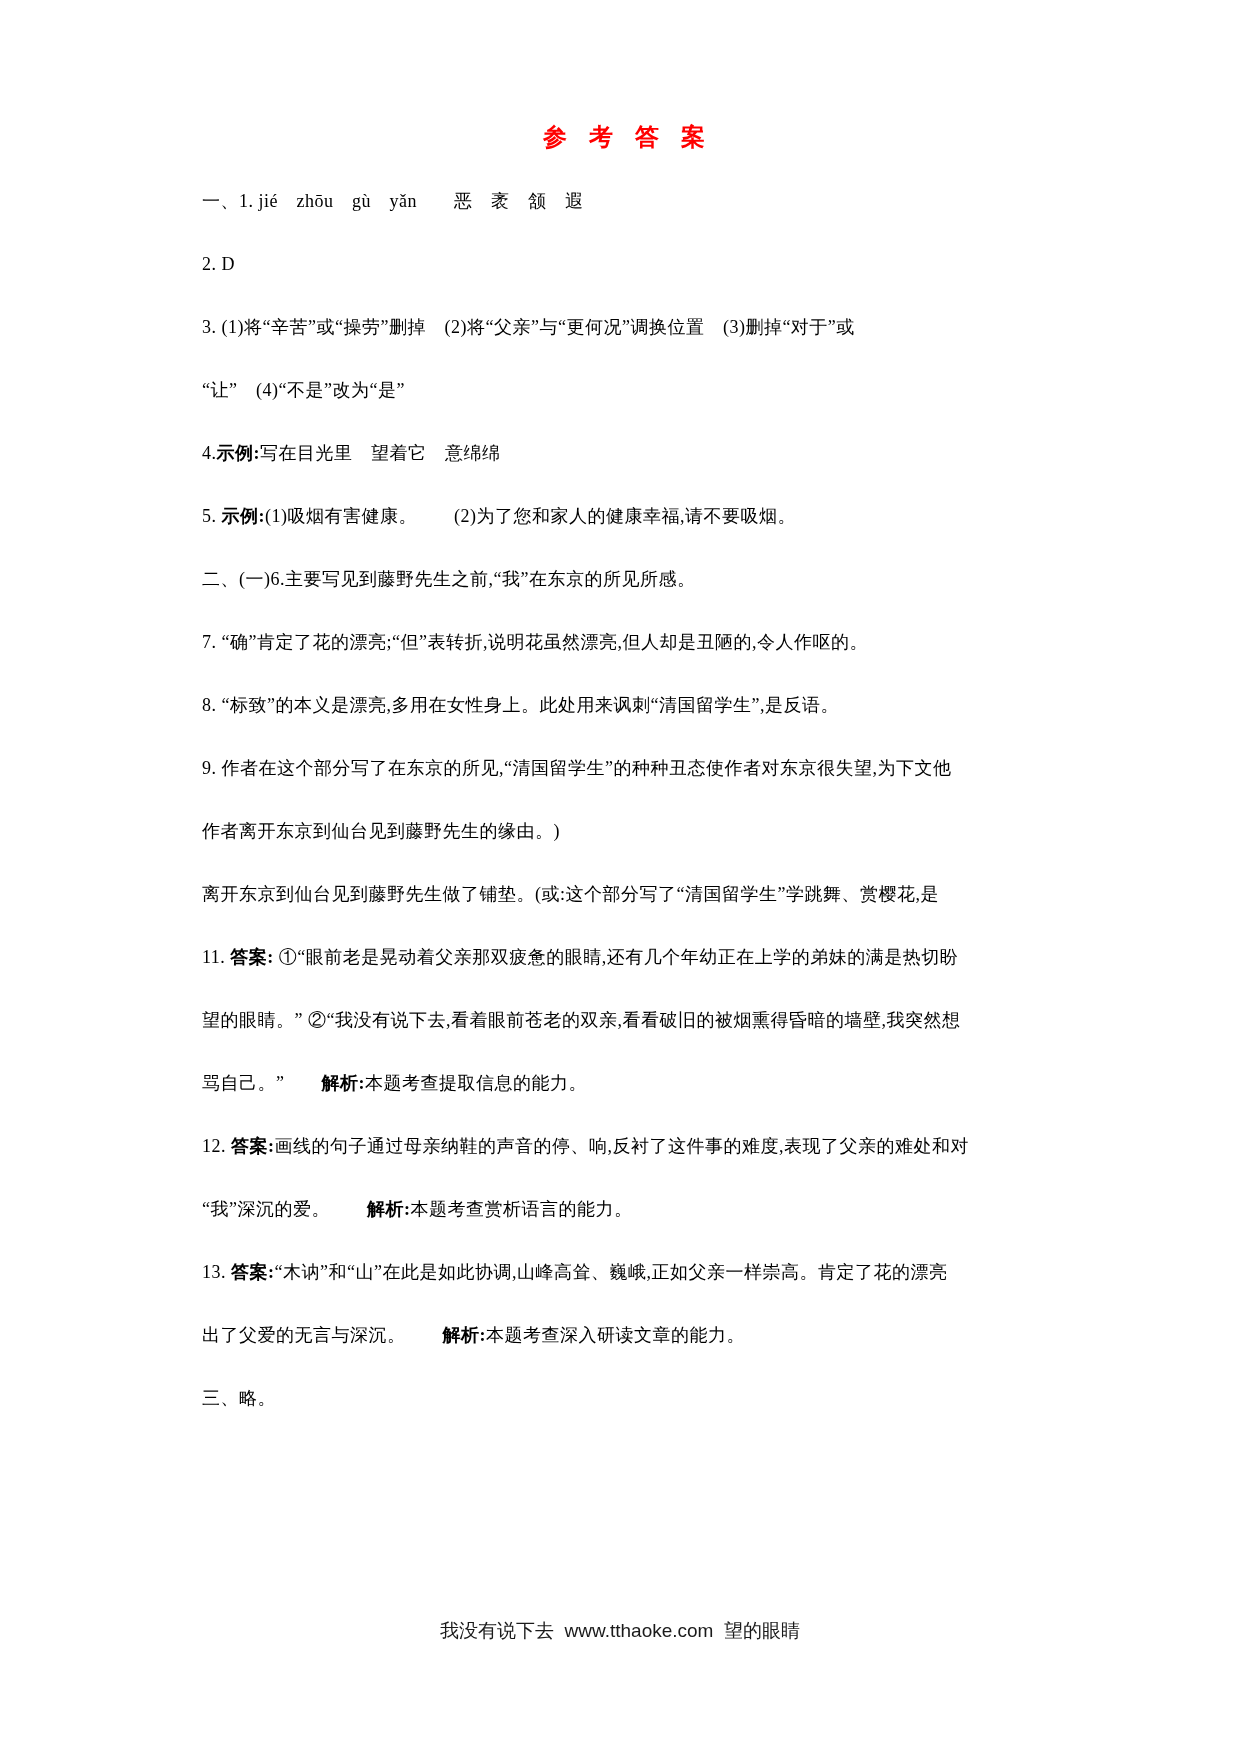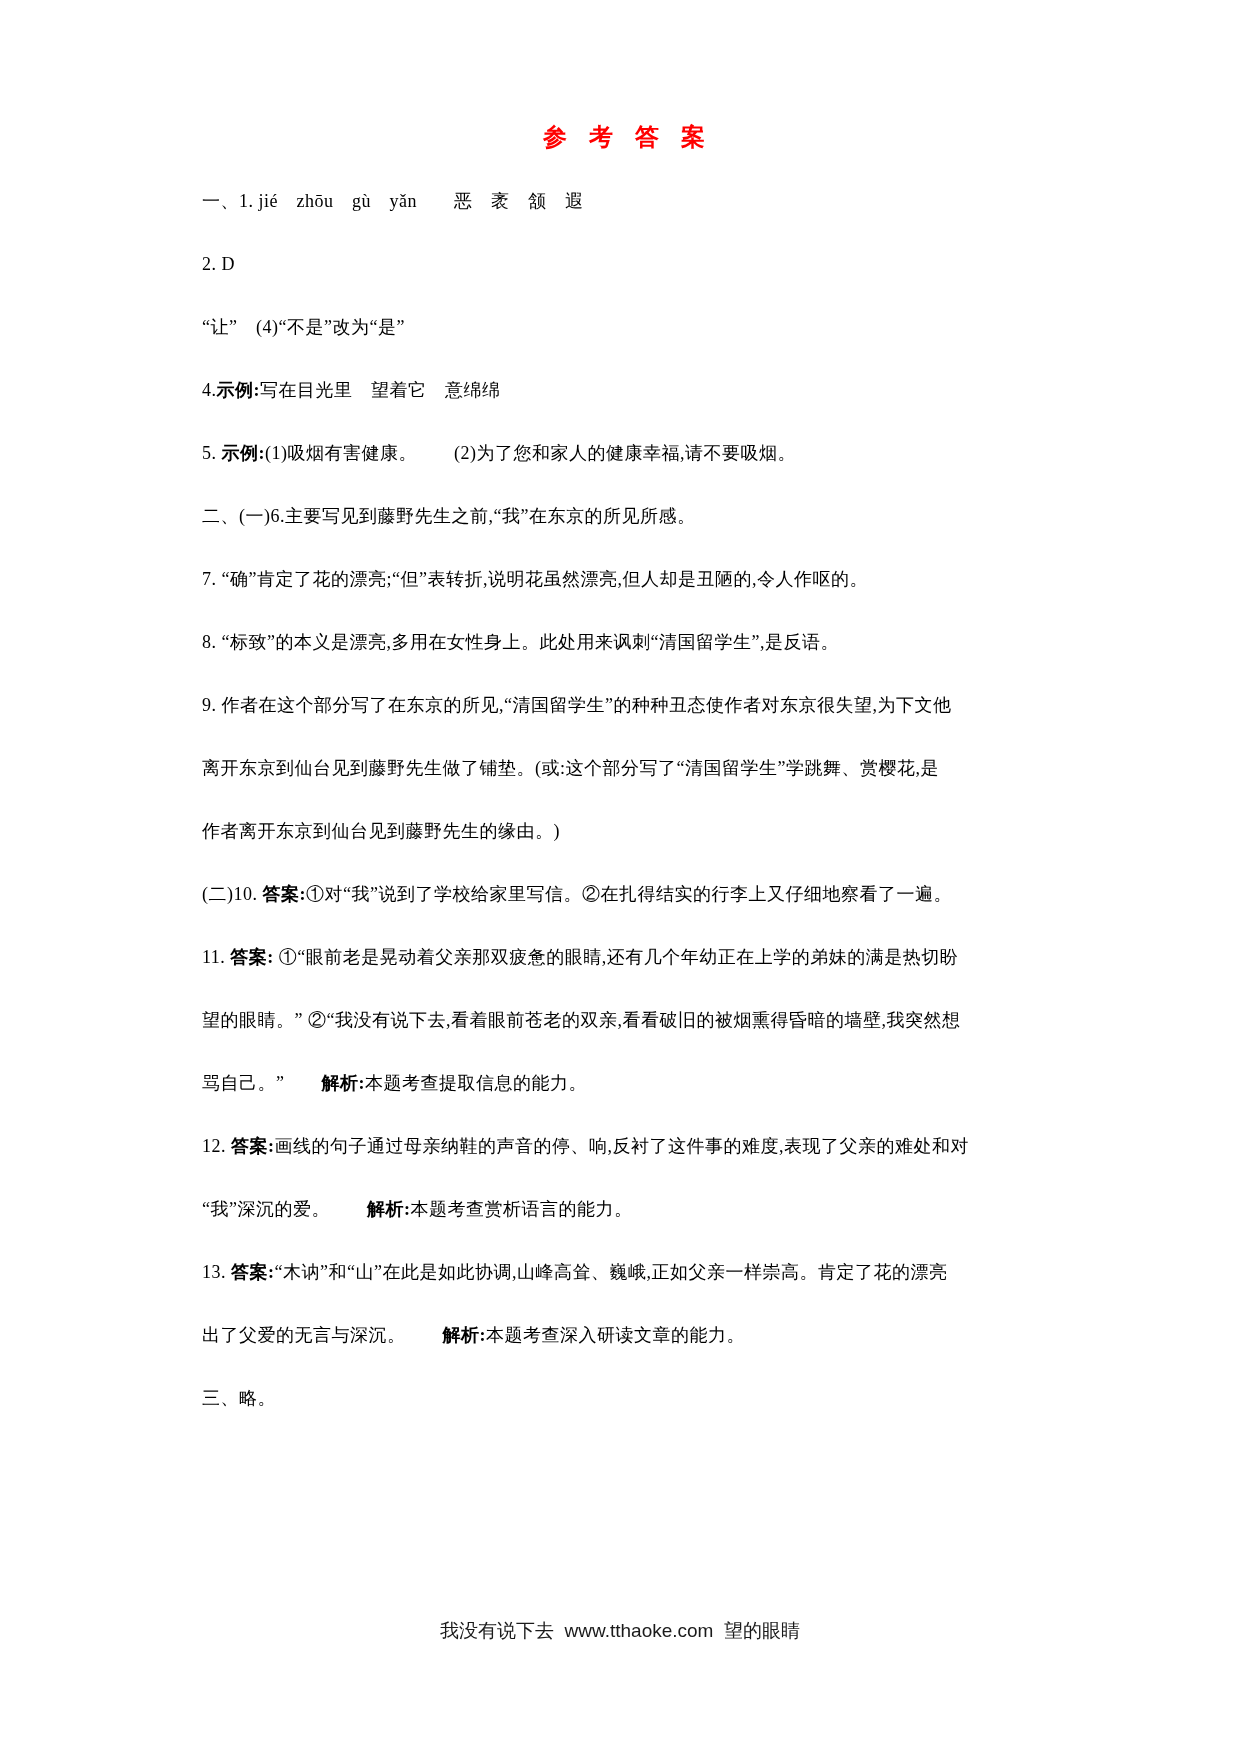--- a/index.html
+++ b/index.html
@@ -55,30 +55,30 @@
   }
 </style>
 </head>
 <body style="background: rgb(255, 255, 255); color: rgb(0, 0, 0);">
 
 <div class="content">
   <div class="doc-title" style="color: rgb(255, 0, 0);">参 考 答 案</div>
   <div>
       <div class="line"><span>一、1. jié　zhōu　gù　yǎn　　恶　袤　颔　遐</span></div>
       <div class="line"><span>2. D</span></div>
+      <div class="line"><span>3. (1)将“辛苦”或“操劳”删掉　(2)将“父亲”与“更何况”调换位置　(3)删掉“对于”或</span></div>
       <div class="line"><span>“让”　(4)“不是”改为“是”</span></div>
       <div class="line"><span>4.</span><span class="b">示例:</span><span>写在目光里　望着它　意绵绵</span></div>
       <div class="line"><span>5. </span><span class="b">示例:</span><span>(1)吸烟有害健康。　　(2)为了您和家人的健康幸福,请不要吸烟。</span></div>
       <div class="line"><span>二、(一)6.主要写见到藤野先生之前,“我”在东京的所见所感。</span></div>
       <div class="line"><span>7. “确”肯定了花的漂亮;“但”表转折,说明花虽然漂亮,但人却是丑陋的,令人作呕的。</span></div>
       <div class="line"><span>8. “标致”的本义是漂亮,多用在女性身上。此处用来讽刺“清国留学生”,是反语。</span></div>
       <div class="line"><span>9. 作者在这个部分写了在东京的所见,“清国留学生”的种种丑态使作者对东京很失望,为下文他</span></div>
+      <div class="line"><span>作者离开东京到仙台见到藤野先生的缘由。)</span></div>
       <div class="line"><span>离开东京到仙台见到藤野先生做了铺垫。(或:这个部分写了“清国留学生”学跳舞、赏樱花,是</span></div>
-      <div class="line"><span>作者离开东京到仙台见到藤野先生的缘由。)</span></div>
-      <div class="line"><span>(二)10. </span><span class="b">答案:</span><span>①对“我”说到了学校给家里写信。②在扎得结实的行李上又仔细地察看了一遍。</span></div>
       <div class="line"><span>11. </span><span class="b">答案:</span><span> ①“眼前老是晃动着父亲那双疲惫的眼睛,还有几个年幼正在上学的弟妹的满是热切盼</span></div>
       <div class="line"><span>望的眼睛。” ②“我没有说下去,看着眼前苍老的双亲,看看破旧的被烟熏得昏暗的墙壁,我突然想</span></div>
       <div class="line"><span>骂自己。”　　</span><span class="b">解析:</span><span>本题考查提取信息的能力。</span></div>
       <div class="line"><span>12. </span><span class="b">答案:</span><span>画线的句子通过母亲纳鞋的声音的停、响,反衬了这件事的难度,表现了父亲的难处和对</span></div>
       <div class="line"><span>“我”深沉的爱。　　</span><span class="b">解析:</span><span>本题考查赏析语言的能力。</span></div>
       <div class="line"><span>13. </span><span class="b">答案:</span><span>“木讷”和“山”在此是如此协调,山峰高耸、巍峨,正如父亲一样崇高。肯定了花的漂亮</span></div>
       <div class="line"><span>出了父爱的无言与深沉。　　</span><span class="b">解析:</span><span>本题考查深入研读文章的能力。</span></div>
       <div class="line"><span>三、略。</span></div>
     </div>
 </div>

